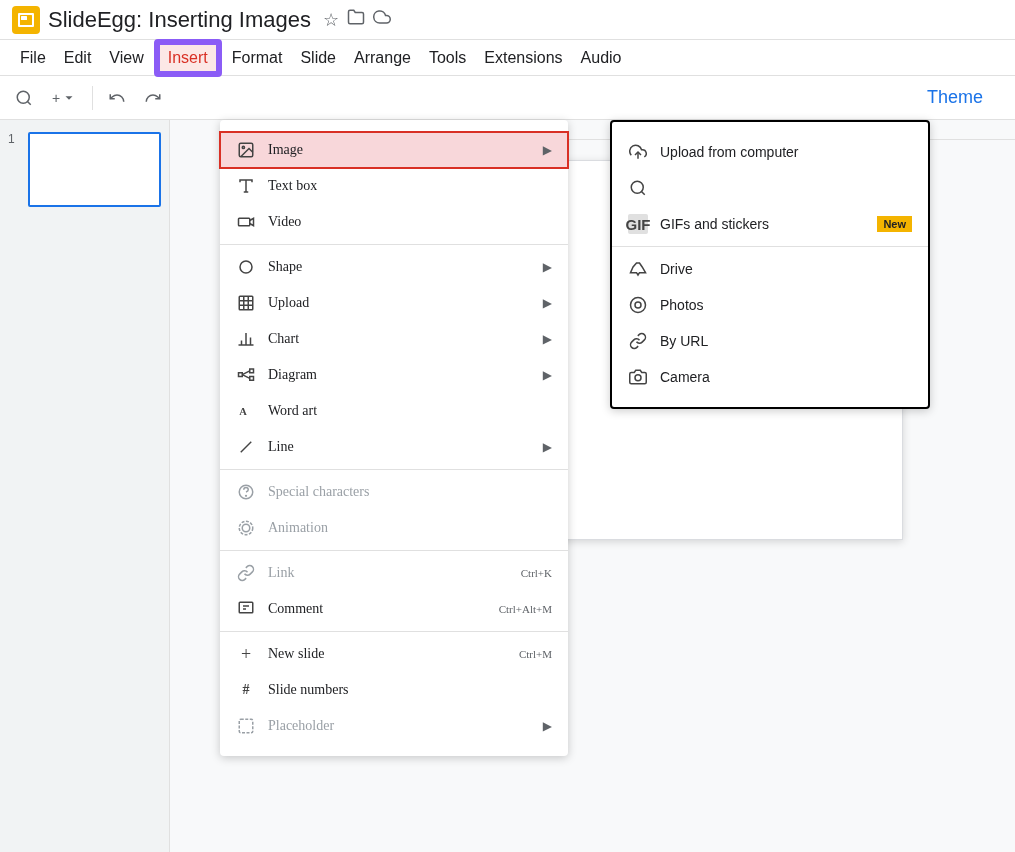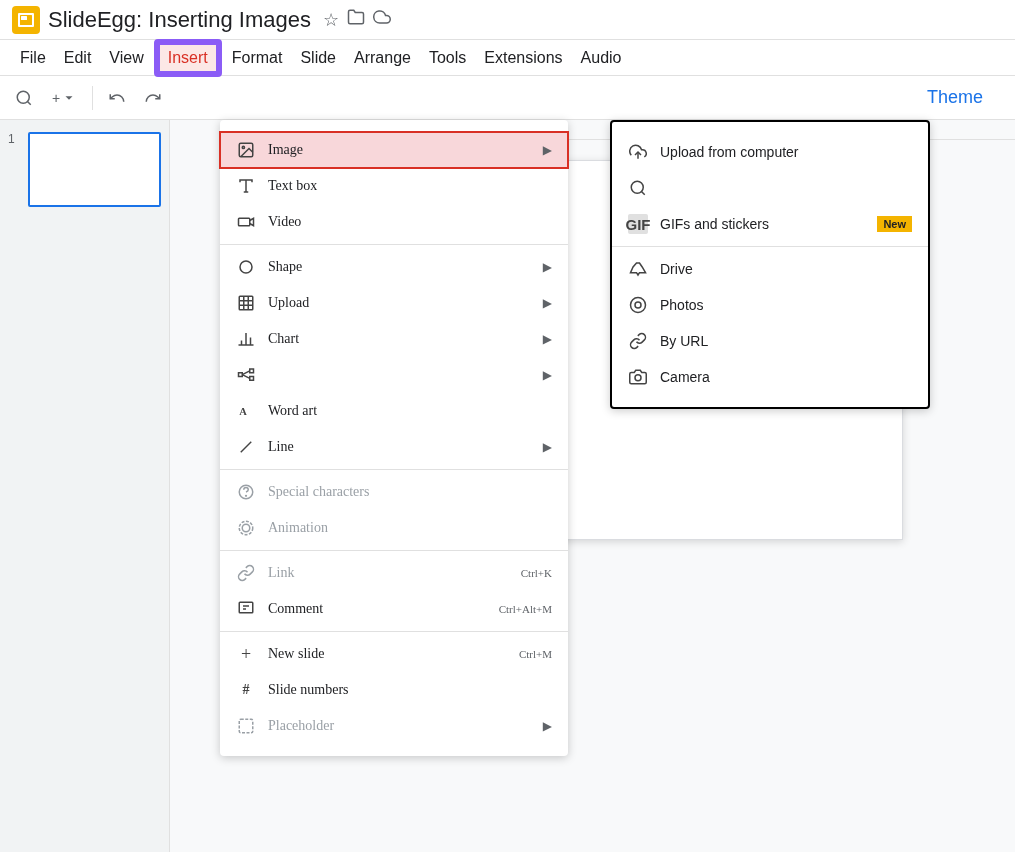--- a/index.html
+++ b/index.html
@@ -461,20 +461,21 @@
       <div class="dropdown-item">
         <span class="item-icon">
           <svg width="18" height="18" viewBox="0 0 24 24" fill="none" stroke="#444" stroke-width="2">
             <rect x="2" y="9" width="5" height="5"></rect>
               <rect x="17" y="4" width="5" height="5"></rect>
             <rect x="17" y="14" width="5" height="5"></rect>
             <line x1="7" y1="11.5" x2="17" y2="6.5"></line>
             <line x1="7" y1="11.5" x2="17" y2="16.5"></line>
           </svg>
         </span>
+        <span class="item-label">Diagram</span>
         <span class="item-arrow">▶</span>
       </div>
       <div class="dropdown-item">
         <span class="item-icon">
           <svg width="18" height="18" viewBox="0 0 24 24" fill="none" stroke="#444" stroke-width="2">
             <text x="3" y="17" font-size="14" fill="#444" stroke="none" font-weight="bold">A</text>
           </svg>
         </span>
         <span class="item-label">Word art</span>
       </div>

